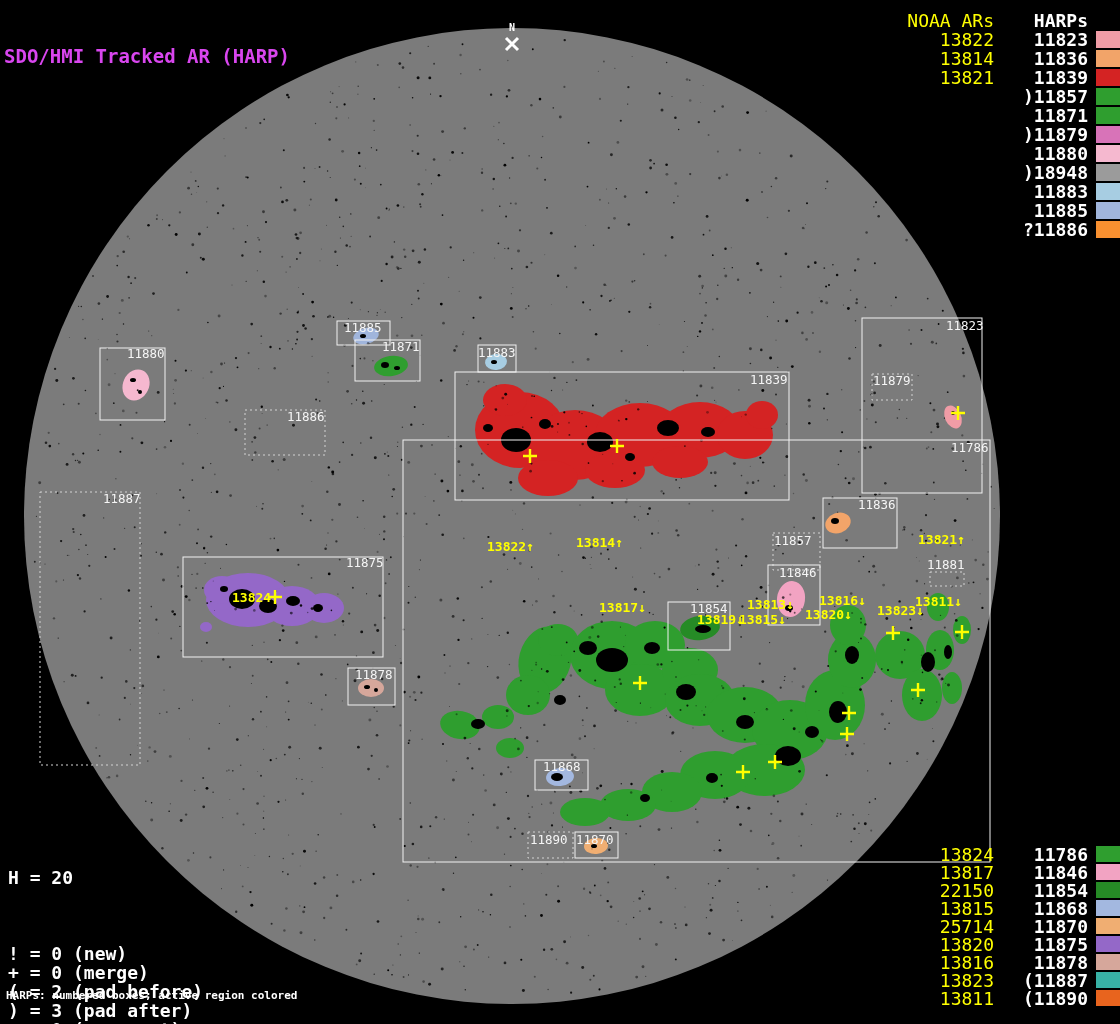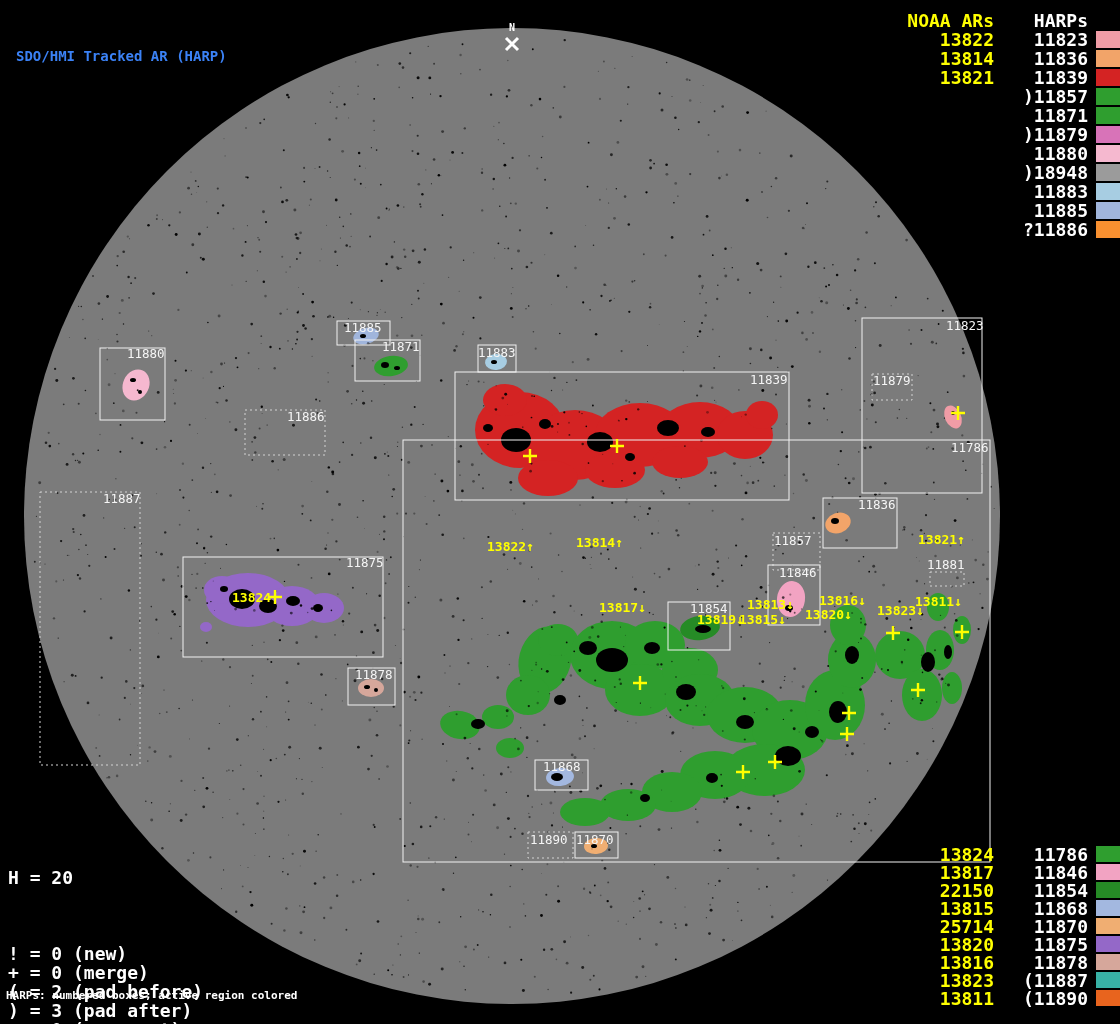--- a/index.html
+++ b/index.html
@@ -1,27 +1,27 @@
 <!DOCTYPE html>
 <html><head>
 <meta charset="utf-8">
 <style>
   html,body{margin:0;padding:0;background:#000;}
   body{width:1120px;height:1024px;position:relative;overflow:hidden;
        font-family:"DejaVu Sans Mono","Liberation Mono",monospace;}
   #disk-svg{position:absolute;left:0;top:0;z-index:1;}
   #disk-svg text{font-family:"DejaVu Sans Mono","Liberation Mono",monospace;}
   .txt-block{position:absolute;z-index:2;}
-  #header{left:16px;top:6px;color:#3b82f6;font-size:14px;line-height:20px;font-weight:bold;white-space:pre;}
+  #header{left:4px;top:6px;color:#d946ef;font-size:19px;line-height:20px;font-weight:bold;white-space:pre;}
   .legend-col{position:absolute;right:0;z-index:3;}
   #top-list{top:11px;}
   #bottom-list{top:845px;}
   .lr{display:flex;justify-content:flex-end;align-items:center;height:19px;}
   #bottom-list .lr{height:18px;}
-  .lr .noaa{width:95px;text-align:right;color:#ffff00;font-weight:bold;font-size:18px;margin-right:8px;white-space:pre;}
+  .lr .noaa{width:95px;text-align:right;color:#ffff00;font-weight:normal;font-size:18px;margin-right:8px;white-space:pre;}
   .lr .harp{width:86px;text-align:right;color:#ffffff;font-weight:bold;font-size:18px;white-space:pre;}
   .lr .swatch{width:24px;height:17px;margin-left:8px;background:transparent;}
   #bottom-list .lr .swatch{height:16px;}
   #legend{left:8px;top:830px;color:#fff;font-weight:bold;font-size:18px;line-height:19px;white-space:pre;}
   #legend-lines{margin-top:19px;}
   #footnotes{left:6px;top:990px;color:#fff;font-size:11px;line-height:12px;font-weight:bold;white-space:pre;}
 </style>
 </head>
 <body>
 

